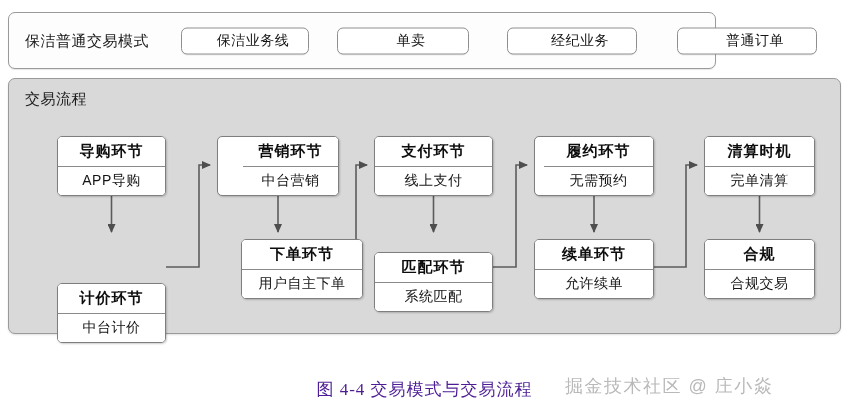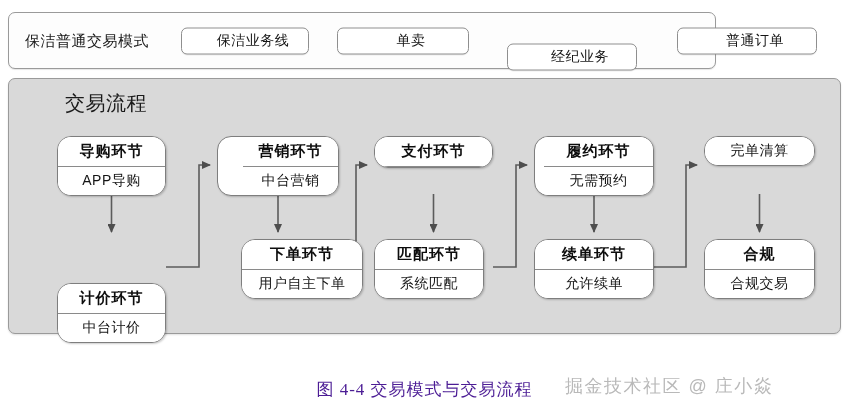--- a/index.html
+++ b/index.html
@@ -73,44 +73,43 @@
     box-sizing: border-box;
     background: #d9d9d9;
     border: 1px solid #9a9a9a;
     border-radius: 7px;
     box-shadow: 0 1px 2px rgba(0,0,0,0.12);
   }
   .flow-title {
     position: absolute;
     left: 16px;
     top: 11px;
-    font-size: 20px;
+    font-size: 15px;
     color: #1b1b1b;
     letter-spacing: 0.5px;
     white-space: nowrap;
-    margin-left: 40px;
   }
 
   
   .connectors {
     position: absolute;
     left: 0;
     top: 0;
     width: 833px;
     height: 256px;
     pointer-events: none;
   }
 
   
   .node {
     position: absolute;
     box-sizing: border-box;
     background: #ffffff;
     border: 1px solid #7e7e7e;
-    border-radius: 14px;
+    border-radius: 5px;
     overflow: hidden;
     box-shadow: 1px 1px 2px rgba(0,0,0,0.20);
   }
   .node-head {
     height: 29px;
     display: flex;
     align-items: center;
     justify-content: center;
     font-size: 15px;
     font-weight: bold;
@@ -160,21 +159,21 @@
 </head>
 <body>
 
 <div id="page">
 
   <div class="mode-bar">
     <div class="mode-label">保洁普通交易模式</div>
     <div id="mode-chips">
         <div class="mode-chip" style="left: 172px; width: 128px;">保洁业务线</div>
         <div class="mode-chip" style="left: 328px; width: 132px;">单卖</div>
-        <div class="mode-chip" style="left: 498px; width: 130px; margin-top: 16px;">经纪业务</div>
+        <div class="mode-chip" style="left: 498px; width: 130px;">经纪业务</div>
         <div class="mode-chip" style="left: 668px; width: 140px;">普通订单</div>
       </div>
   </div>
 
   <div class="flow-panel">
     <div class="flow-title">交易流程</div>
 
     <svg class="connectors" viewBox="0 0 833 256">
       <defs>
         <marker id="arrowhead" markerWidth="9" markerHeight="8" refX="8" refY="4" orient="auto" markerUnits="userSpaceOnUse">
@@ -206,34 +205,36 @@
         <div class="node" style="left: 208px; top: 57px; width: 122px; padding-left: 25px;">
           <div class="node-head">营销环节</div>
           <div class="node-body">中台营销</div>
         </div>
         <div class="node" style="left: 208px; top: 160px; width: 122px; margin-left: 24px;">
           <div class="node-head">下单环节</div>
           <div class="node-body">用户自主下单</div>
         </div>
         <div class="node" style="left: 365px; top: 57px; width: 119px;">
           <div class="node-head">支付环节</div>
-        </div>
-        <div class="node" style="left: 365px; top: 160px; width: 110px;">
+          <div class="node-body">线上支付</div>
+        </div>
+        <div class="node" style="left: 365px; top: 173px; width: 119px;">
           <div class="node-head">匹配环节</div>
           <div class="node-body">系统匹配</div>
         </div>
         <div class="node" style="left: 525px; top: 57px; width: 120px; padding-left: 9px;">
           <div class="node-head">履约环节</div>
           <div class="node-body">无需预约</div>
         </div>
         <div class="node" style="left: 525px; top: 160px; width: 120px;">
           <div class="node-head">续单环节</div>
           <div class="node-body">允许续单</div>
         </div>
         <div class="node" style="left: 695px; top: 57px; width: 111px;">
+          <div class="node-head">清算时机</div>
           <div class="node-body">完单清算</div>
         </div>
         <div class="node" style="left: 695px; top: 160px; width: 111px;">
           <div class="node-head">合规</div>
           <div class="node-body">合规交易</div>
         </div>
       </div>
   </div>
 
   <div class="caption">图 4-4 交易模式与交易流程</div>

